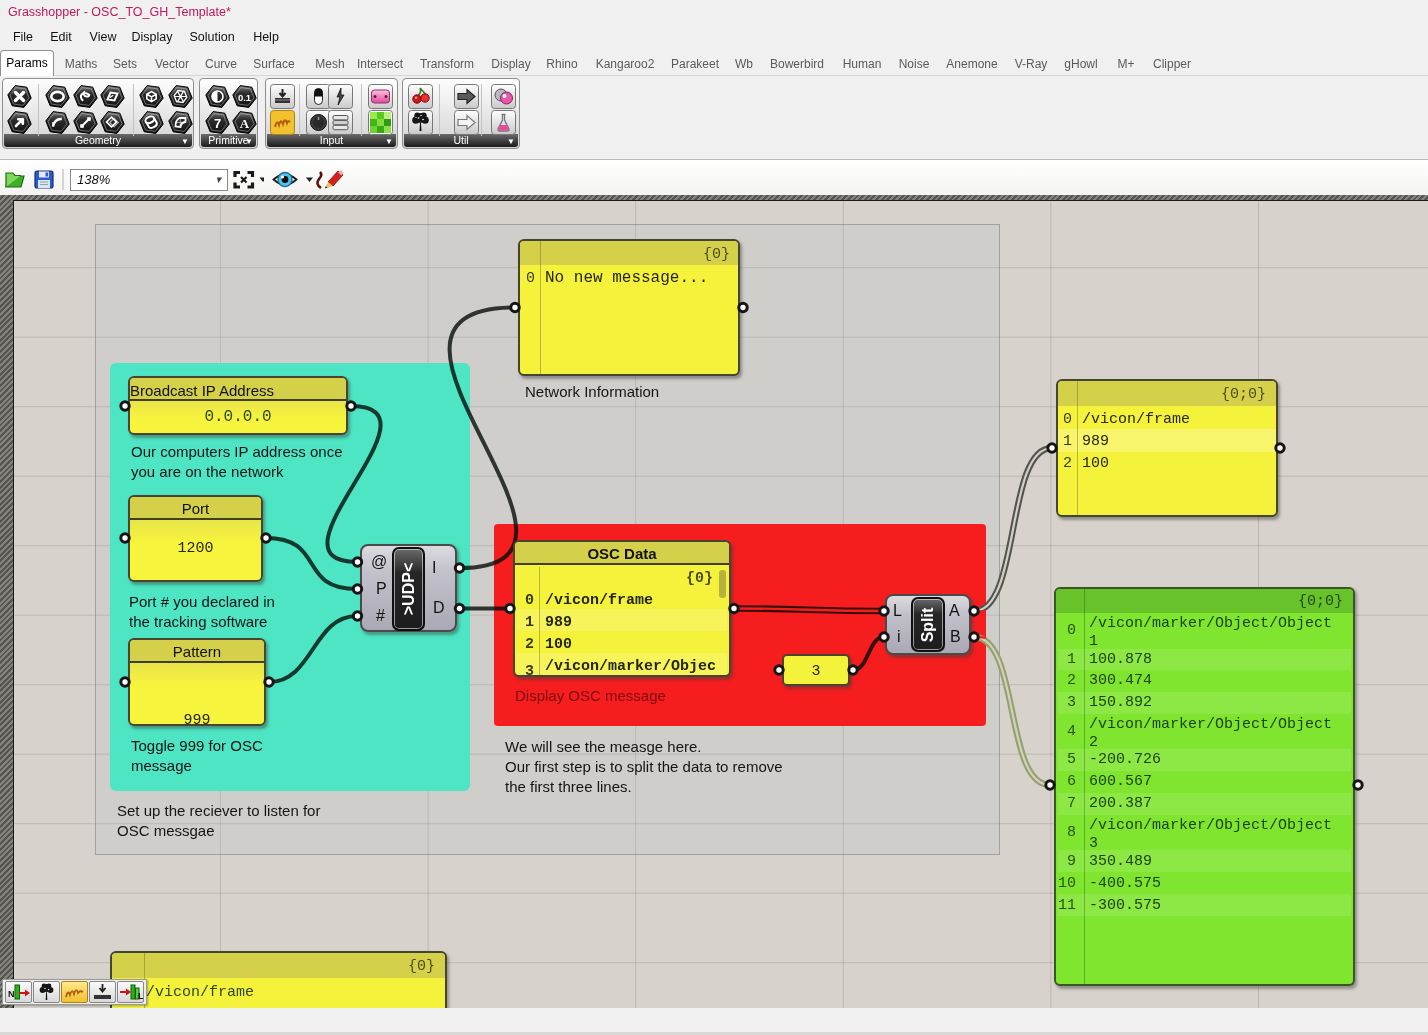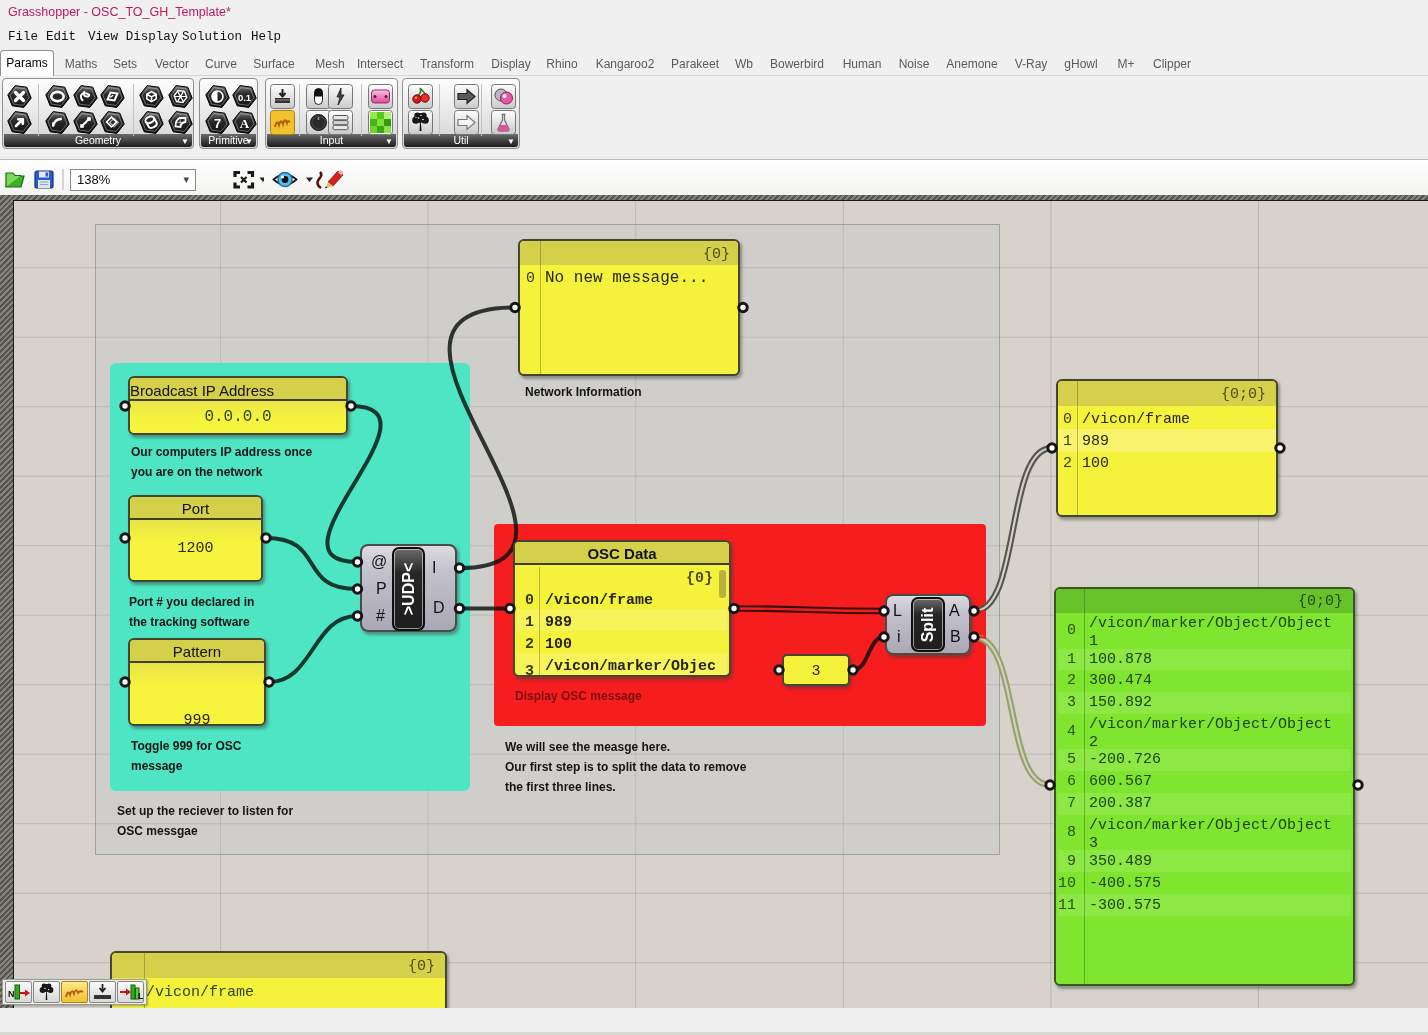--- a/index.html
+++ b/index.html
@@ -3,40 +3,40 @@
 <meta charset="utf-8">
 <style>
 * { margin:0; padding:0; box-sizing:border-box; }
 html,body { width:1428px; height:1035px; overflow:hidden; background:#f0f0f0;
   font-family:"Liberation Sans", sans-serif; }
 #app { position:relative; width:1428px; height:1035px; }
 .abs { position:absolute; }
 
 #titlebar { left:0; top:0; width:1428px; height:25px; }
 #titletext { left:8px; top:5px; font-size:12.5px; color:#be185d; }
-#menubar { left:0; top:25px; width:1208px; height:25px;font-family:Liberation Mono, monospace; }
+#menubar { left:0; top:25px; width:1208px; height:25px; }
 .menuitem { position:absolute; top:5px; font-size:12.5px; color:#111; transform:translateX(-50%); }
 #tabrow { left:0; top:50px; width:1428px; height:26px; border-bottom:1px solid #d6d6d6; }
 .tab { position:absolute; top:7px; font-size:12px; color:#5a5a5a; transform:translateX(-50%); }
 #activetab { left:3px; top:1px; width:54px; height:26px; z-index:2; background:#fff;
   border:1px solid #8f8f8f; border-bottom:none; border-radius:4px 4px 0 0;
   text-align:center; font-size:12px; color:#000; padding-top:5px; }
 
 .tgroup { position:absolute; border:1px solid #8f8f8f; border-radius:4px;
   background:linear-gradient(#fdfdfd,#e3e3e3 60%,#d2d2d2); }
 .tlabel { position:absolute; left:1px; right:1px; bottom:1px; height:13px;
   background:linear-gradient(#6a6a6a,#1c1c1c); border-radius:0 0 3px 3px;
   color:#fff; font-size:10.5px; text-align:center; line-height:13px; }
 .tlabel .dd { position:absolute; right:3px; top:1px; font-size:8px; color:#fff; }
 
 #ctools { left:0; top:159px; width:1428px; height:36px; background:linear-gradient(#ffffff,#f3f3f1);
   border-top:1px solid #b9b9b9; }
-#zoombox { position:absolute; left:70px; top:9px; width:126px; height:22px;
+#zoombox { position:absolute; left:70px; top:9px; width:158px; height:22px;
   background:#fff; border:1px solid #8a8a8a; font-size:13px; color:#111;
-  padding:2px 0 8px 6px; }
+  padding:2px 0 8px 6px;font-style:italic; }
 #zoombox .chev { position:absolute; right:6px; top:3px; color:#444; font-size:11px; }
 
 #canvas { left:0; top:195px; width:1428px; height:813px; background:#d7d3cc; overflow:hidden; }
 #hatchtop { left:0; top:0; width:1428px; height:5px;
   background:repeating-linear-gradient(135deg,#84837e 0 2px,#55544f 2px 4px); }
 #hatchleft { left:0; top:0; width:13px; height:813px;
   background:repeating-linear-gradient(135deg,#84837e 0 2px,#55544f 2px 4px); }
 #edgetop { left:13px; top:5px; width:1415px; height:1px; background:#1a1a1a; }
 #edgeleft { left:13px; top:5px; width:1px; height:808px; background:#1a1a1a; }
 #grid { left:14px; top:5px; width:1414px; height:808px; }
@@ -44,21 +44,21 @@
 #ggroup { left:95px; top:29px; width:905px; height:631px;
   background:rgba(185,190,200,0.25); border:1px solid rgba(90,90,95,0.38); }
 #tgroup { left:110px; top:168px; width:360px; height:428px; background:#4de5c3; border-radius:6px; }
 #rgroup { left:494px; top:329px; width:492px; height:202px; background:#f61d1f; border-radius:4px; }
 
 .panel { position:absolute; background:#f5f23b; border:2px solid #454531;
   border-radius:6px; box-shadow:2px 2.5px 3px rgba(60,60,55,0.45); overflow:hidden; }
 .phead { position:absolute; left:0; top:0; right:0; background:#d5d04a;
   border-radius:4px 4px 0 0; }
 .mono { font-family:"Liberation Mono", monospace; }
-.note { position:absolute; font-weight:bold; font-size:12px; color:#151515; line-height:20px; }
+.note { position:absolute; font-weight:normal; font-size:15px; color:#151515; line-height:20px; }
 
 .ghcomp { position:absolute; border:2px solid #4a4a4a; border-radius:8px;
   background:linear-gradient(#dcdbe0,#c3c1cb 30%,#aaa8b4);
   box-shadow:2px 2.5px 3px rgba(60,60,55,0.45); }
 .ghcap { position:absolute; background:linear-gradient(#6a6a6a,#262626 30%,#1d1d1d);
   border:2px solid #0f0f0f; border-radius:7px; box-shadow:inset 0 0 0 1px rgba(255,255,255,0.55); }
 .ghcap span { position:absolute; left:50%; top:50%; color:#fff; font-weight:bold;
   font-size:16px; white-space:nowrap; transform:translate(-50%,-50%) rotate(-90deg); }
 .plabel { position:absolute; font-size:16px; color:#111; }
 

